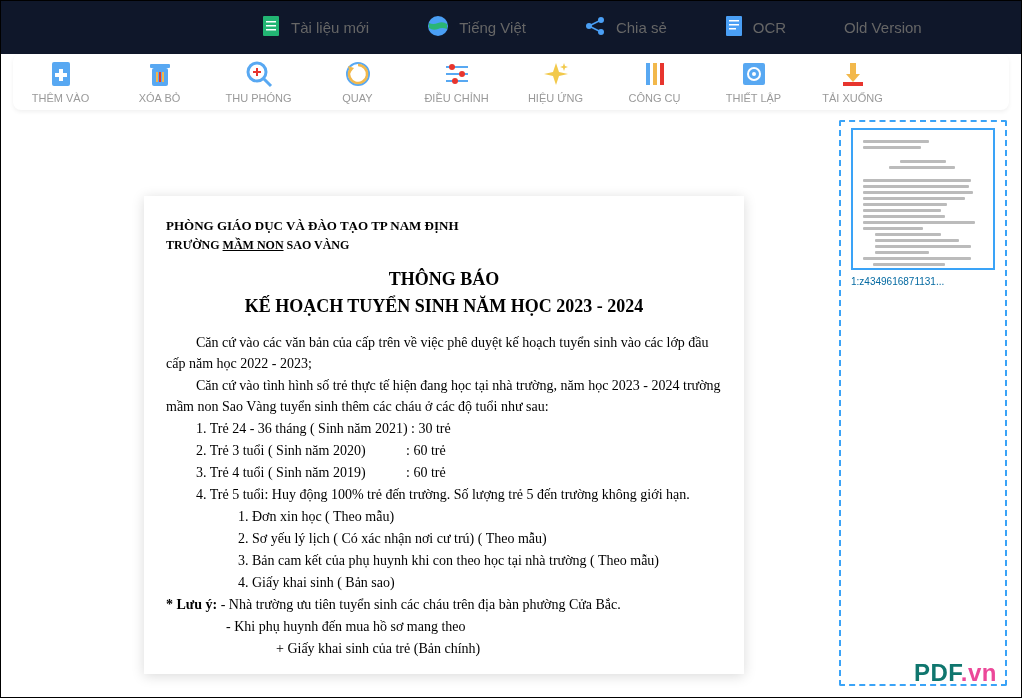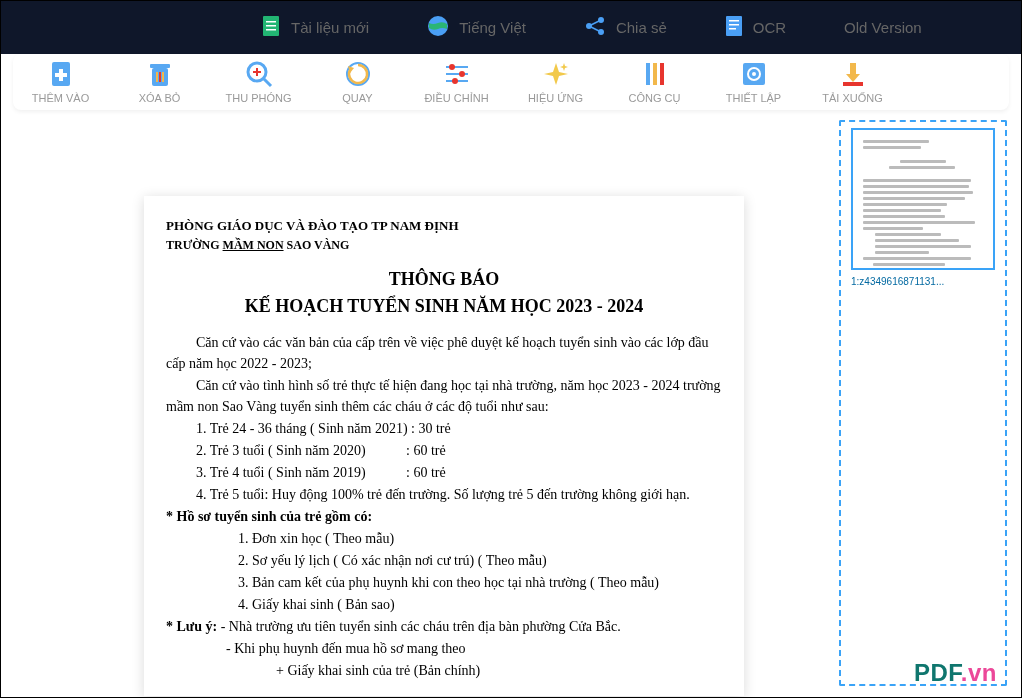--- a/index.html
+++ b/index.html
@@ -292,21 +292,20 @@
       </div>
       <div class="doc-title">THÔNG BÁO</div>
       <div class="doc-subtitle">KẾ HOẠCH TUYỂN SINH NĂM HỌC 2023 - 2024</div>
       <div class="doc-body">
         <p class="indent">Căn cứ vào các văn bản của cấp trên về việc phê duyệt kế hoạch tuyển sinh vào các lớp đầu cấp năm học 2022 - 2023;</p>
         <p class="indent">Căn cứ vào tình hình số trẻ thực tế hiện đang học tại nhà trường, năm học 2023 - 2024 trường mầm non Sao Vàng tuyển sinh thêm các cháu ở các độ tuổi như sau:</p>
         <p class="indent2">1. Trẻ 24 - 36 tháng ( Sinh năm 2021) : 30 trẻ</p>
         <p class="indent2"><span style="display:inline-block;width:210px">2. Trẻ 3 tuổi ( Sinh năm 2020)</span><span>: 60 trẻ</span></p>
         <p class="indent2"><span style="display:inline-block;width:210px">3. Trẻ 4 tuổi ( Sinh năm 2019)</span><span>: 60 trẻ</span></p>
         <p class="indent2">4. Trẻ 5 tuổi: Huy động 100% trẻ đến trường. Số lượng trẻ 5 đến trường không giới hạn.</p>
-        <p><b>* Hồ sơ tuyển sinh của trẻ gồm có:</b></p>
         <p class="indent3">1. Đơn xin học ( Theo mẫu)</p>
         <p class="indent3">2. Sơ yếu lý lịch ( Có xác nhận nơi cư trú)  ( Theo mẫu)</p>
         <p class="indent3">3. Bản cam kết của phụ huynh khi con theo học tại nhà trường ( Theo mẫu)</p>
         <p class="indent3">4. Giấy khai sinh ( Bản sao)</p>
         <p><b>* Lưu ý:</b><span> - Nhà trường ưu tiên tuyển sinh các cháu trên địa bàn phường Cửa Bắc.</span></p>
         <p style="padding-left:60px">- Khi phụ huynh đến mua hồ sơ mang theo</p>
         <p style="padding-left:110px">+ Giấy khai sinh của trẻ (Bản chính)</p>
       </div>
     </div>
   </div>

